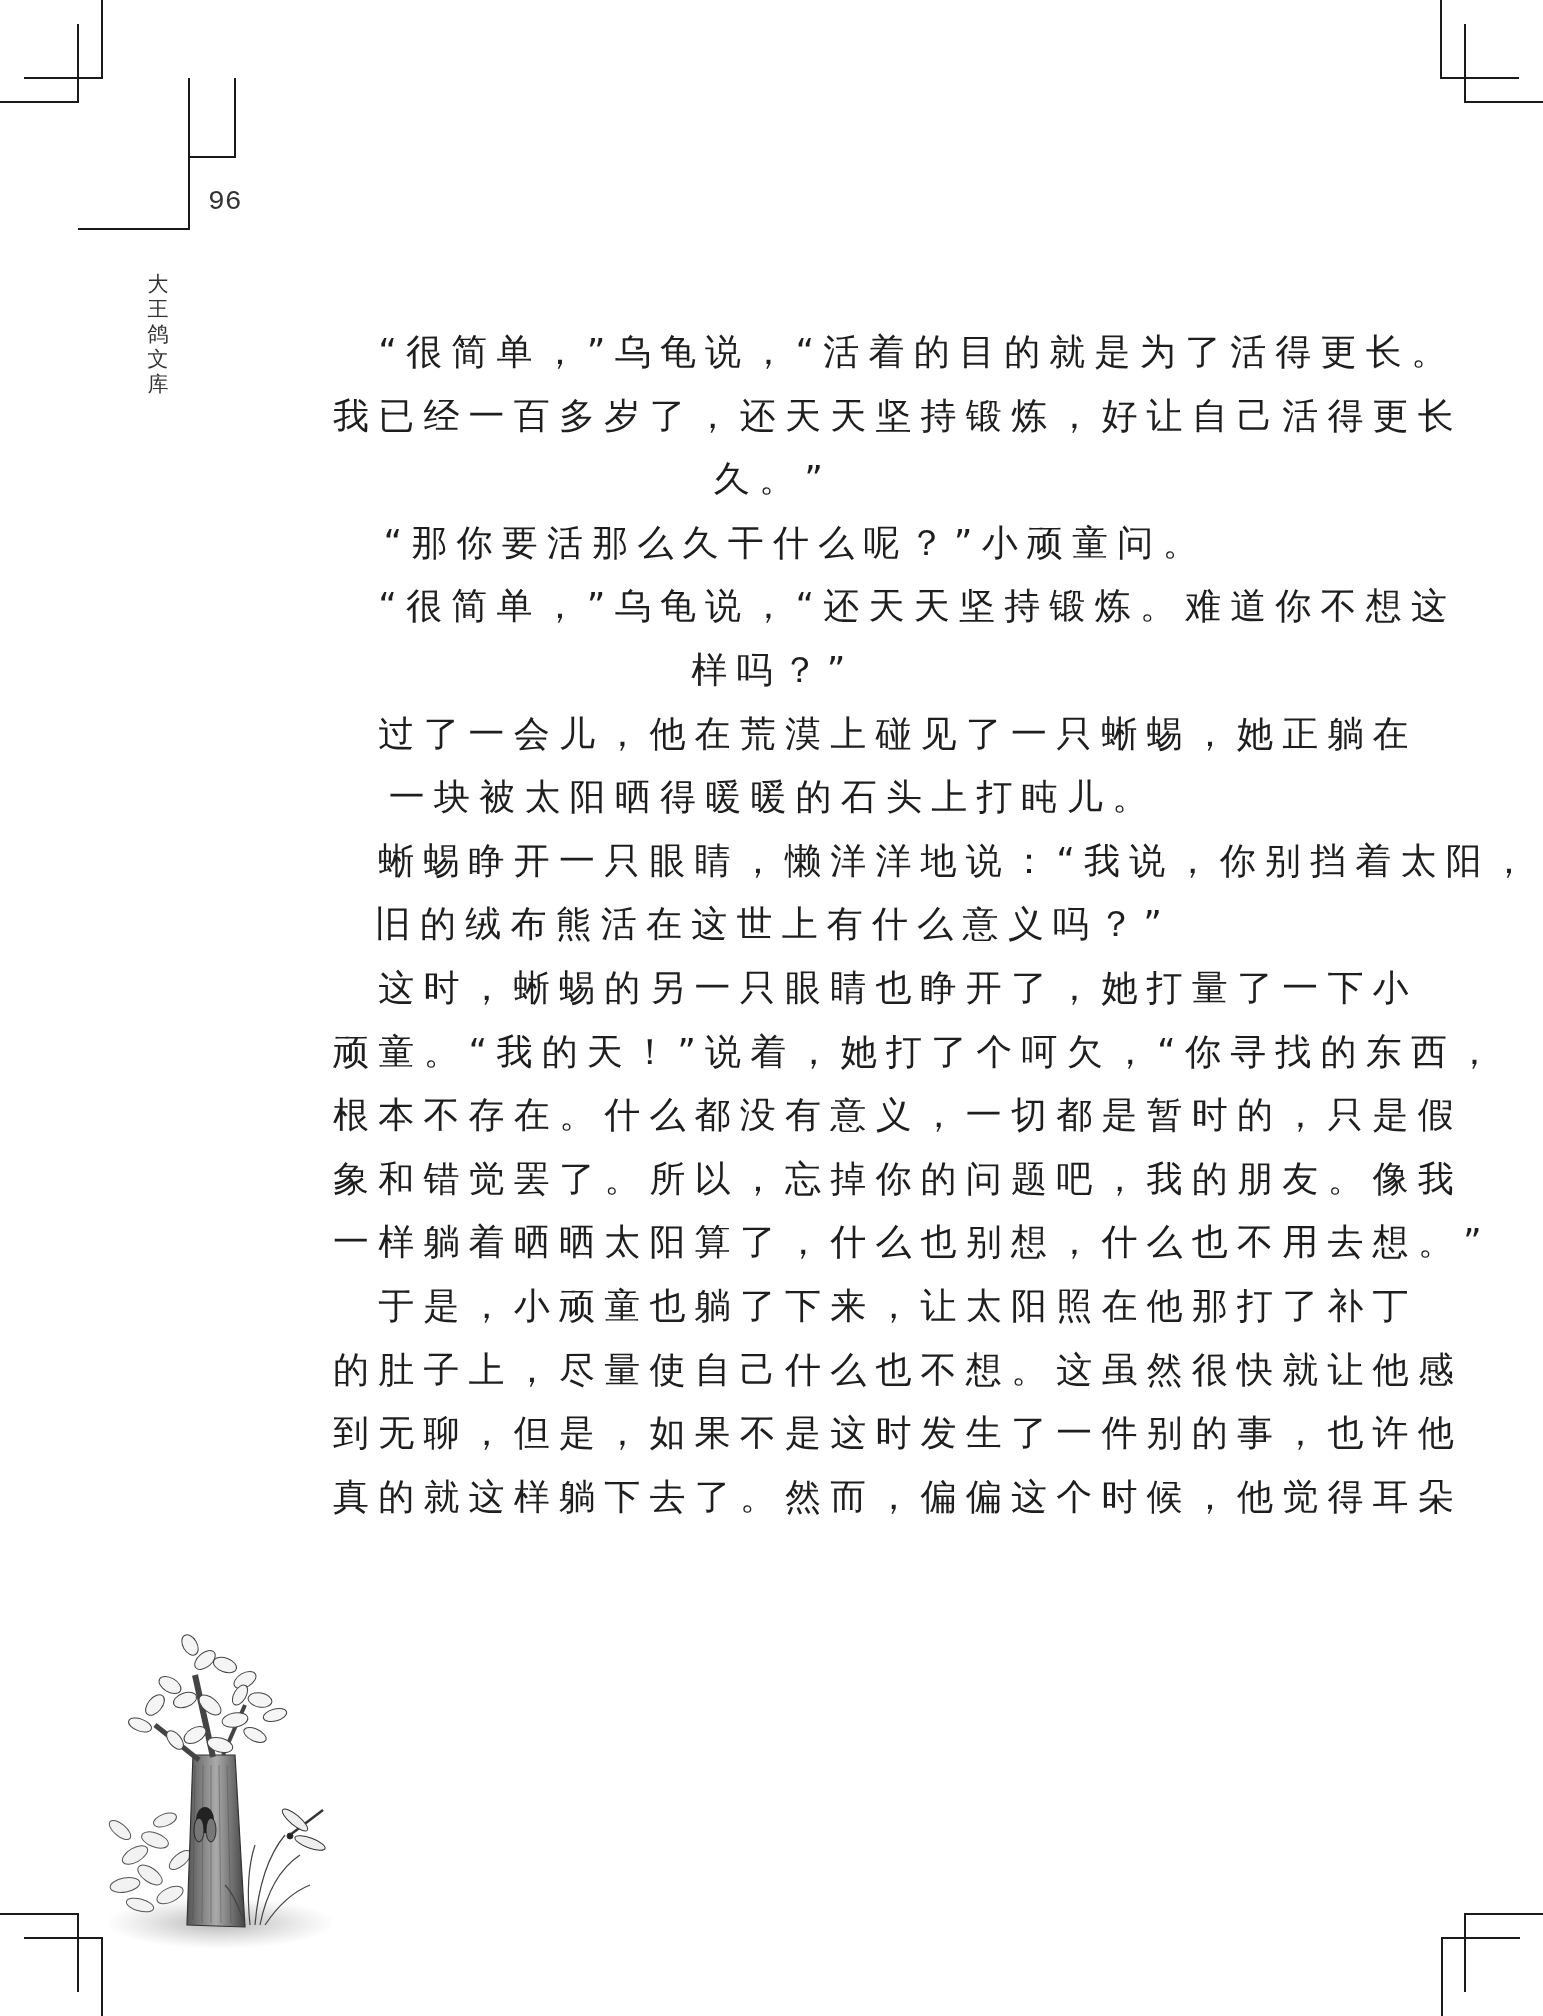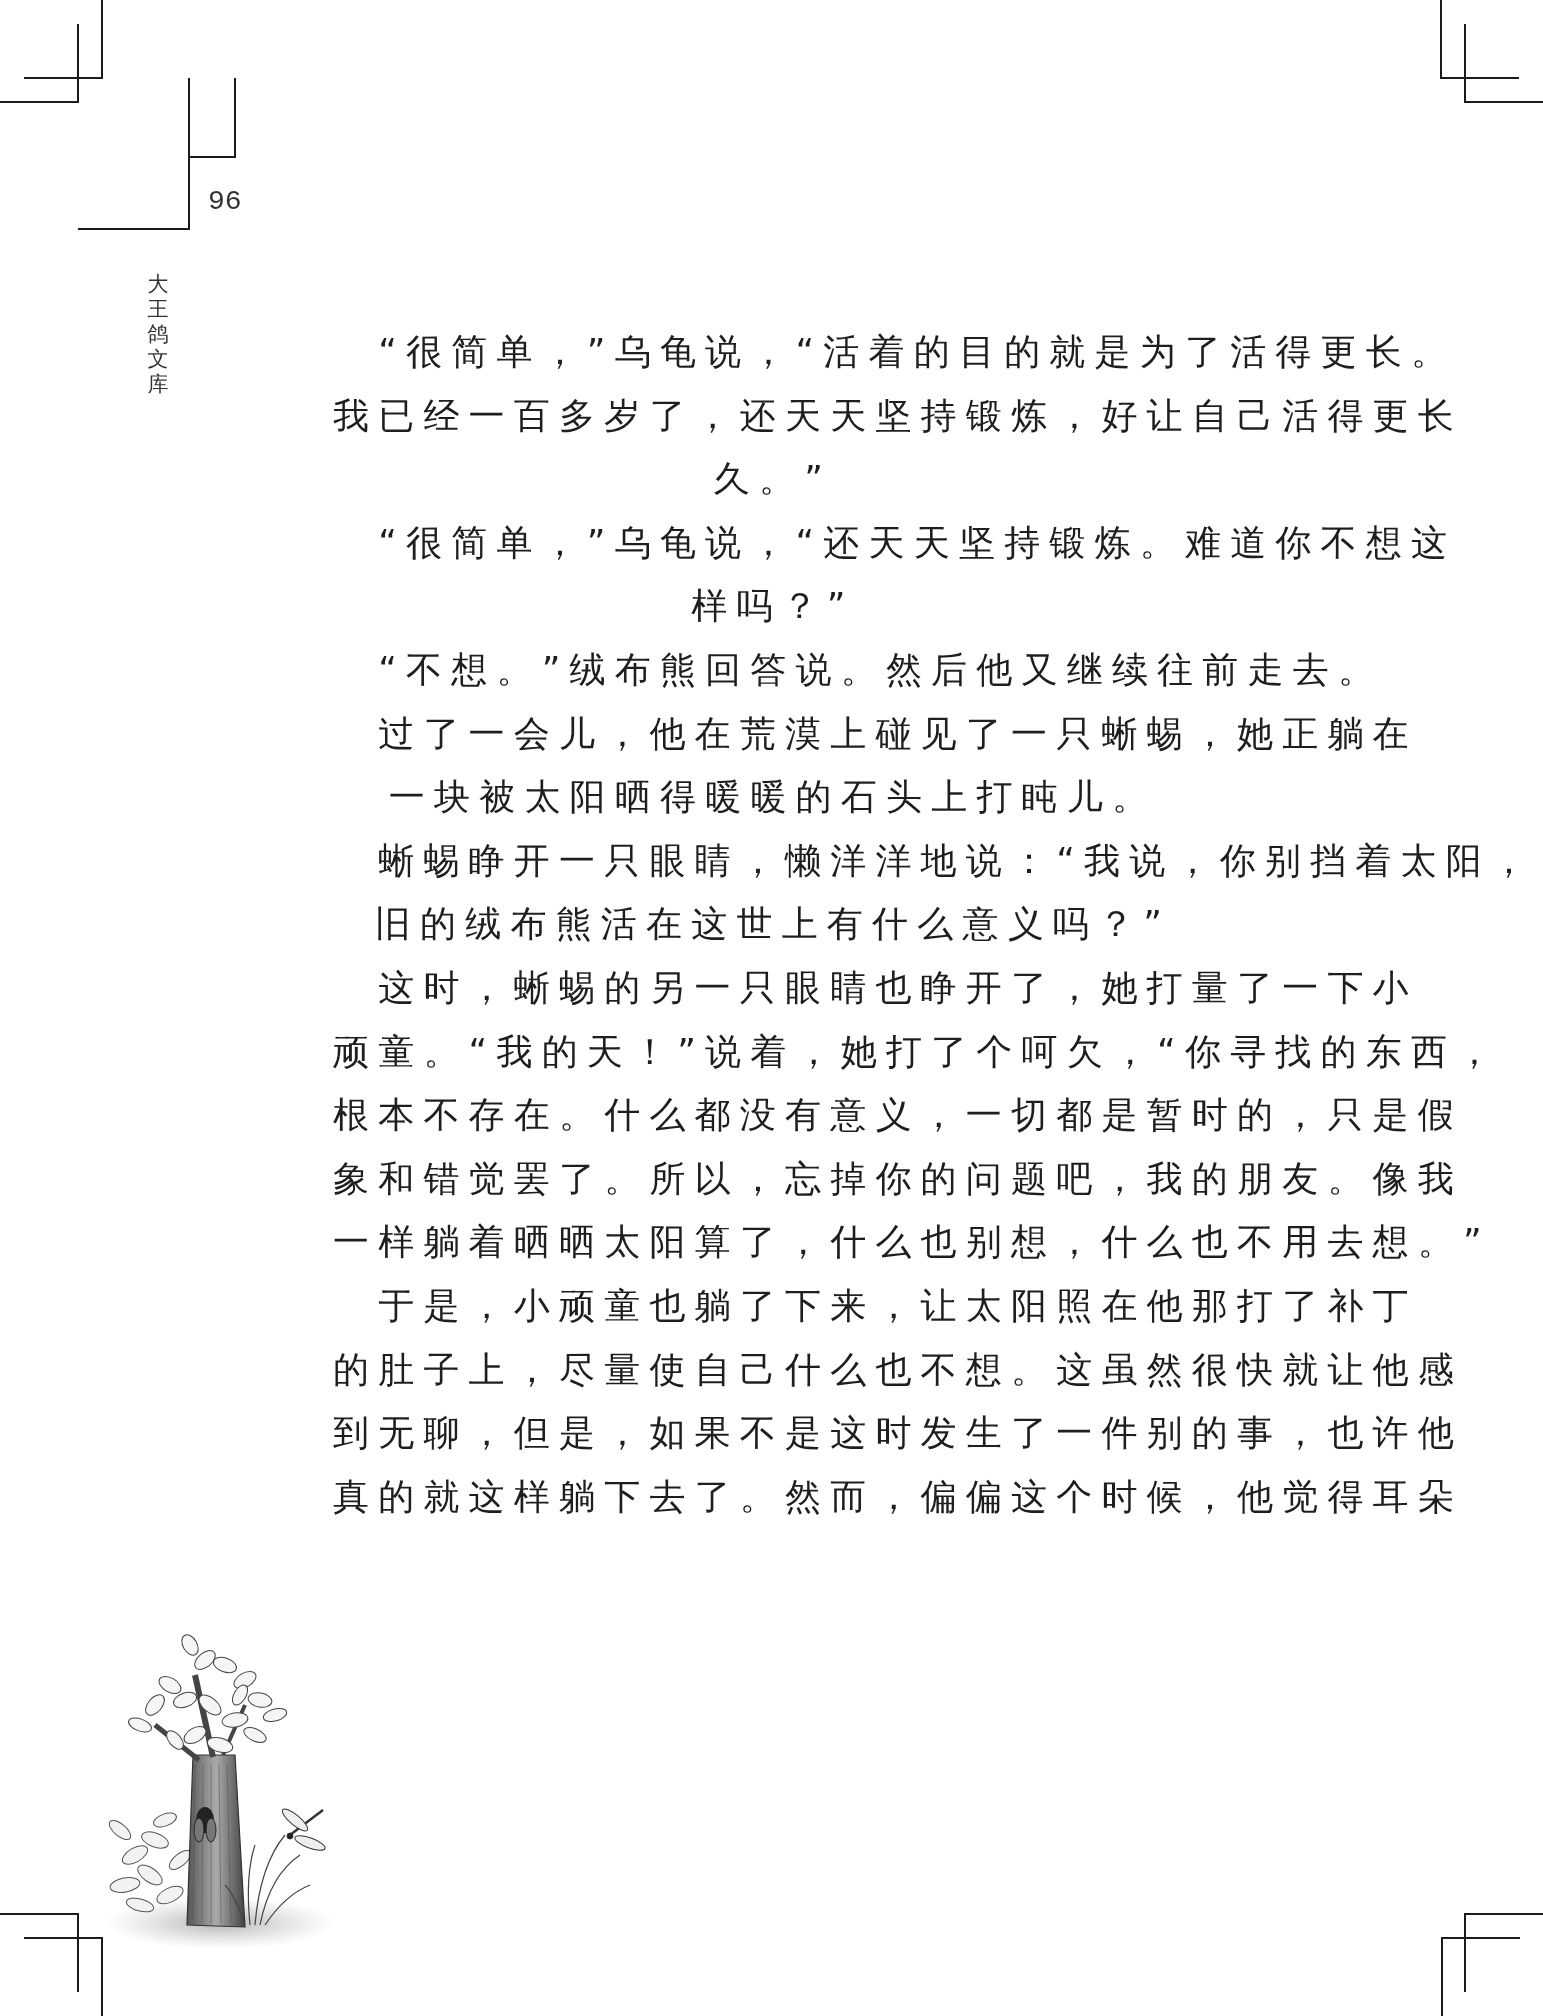--- a/index.html
+++ b/index.html
@@ -59,23 +59,23 @@
   <span>王</span>
   <span>鸽</span>
   <span>文</span>
   <span>库</span>
 </div>
 
 <div class="body-text">
   <div class="line">　“很简单，”乌龟说，“活着的目的就是为了活得更长。</div>
   <div class="line">我已经一百多岁了，还天天坚持锻炼，好让自己活得更长</div>
   <div class="line">久。”</div>
+  <div class="line">　“那你要活那么久干什么呢？”小顽童问。</div>
   <div class="line">　“很简单，”乌龟说，“还天天坚持锻炼。难道你不想这</div>
   <div class="line">样吗？”</div>
-  <div class="line">　“不想。”绒布熊回答说。然后他又继续往前走去。</div>
   <div class="line">　过了一会儿，他在荒漠上碰见了一只蜥蜴，她正躺在</div>
   <div class="line">一块被太阳晒得暖暖的石头上打盹儿。</div>
   <div class="line">　蜥蜴睁开一只眼睛，懒洋洋地说：“我说，你别挡着太阳，</div>
   <div class="line">旧的绒布熊活在这世上有什么意义吗？”</div>
   <div class="line">　这时，蜥蜴的另一只眼睛也睁开了，她打量了一下小</div>
   <div class="line">顽童。“我的天！”说着，她打了个呵欠，“你寻找的东西，</div>
   <div class="line">根本不存在。什么都没有意义，一切都是暂时的，只是假</div>
   <div class="line">象和错觉罢了。所以，忘掉你的问题吧，我的朋友。像我</div>
   <div class="line">一样躺着晒晒太阳算了，什么也别想，什么也不用去想。”</div>
   <div class="line">　于是，小顽童也躺了下来，让太阳照在他那打了补丁</div>

